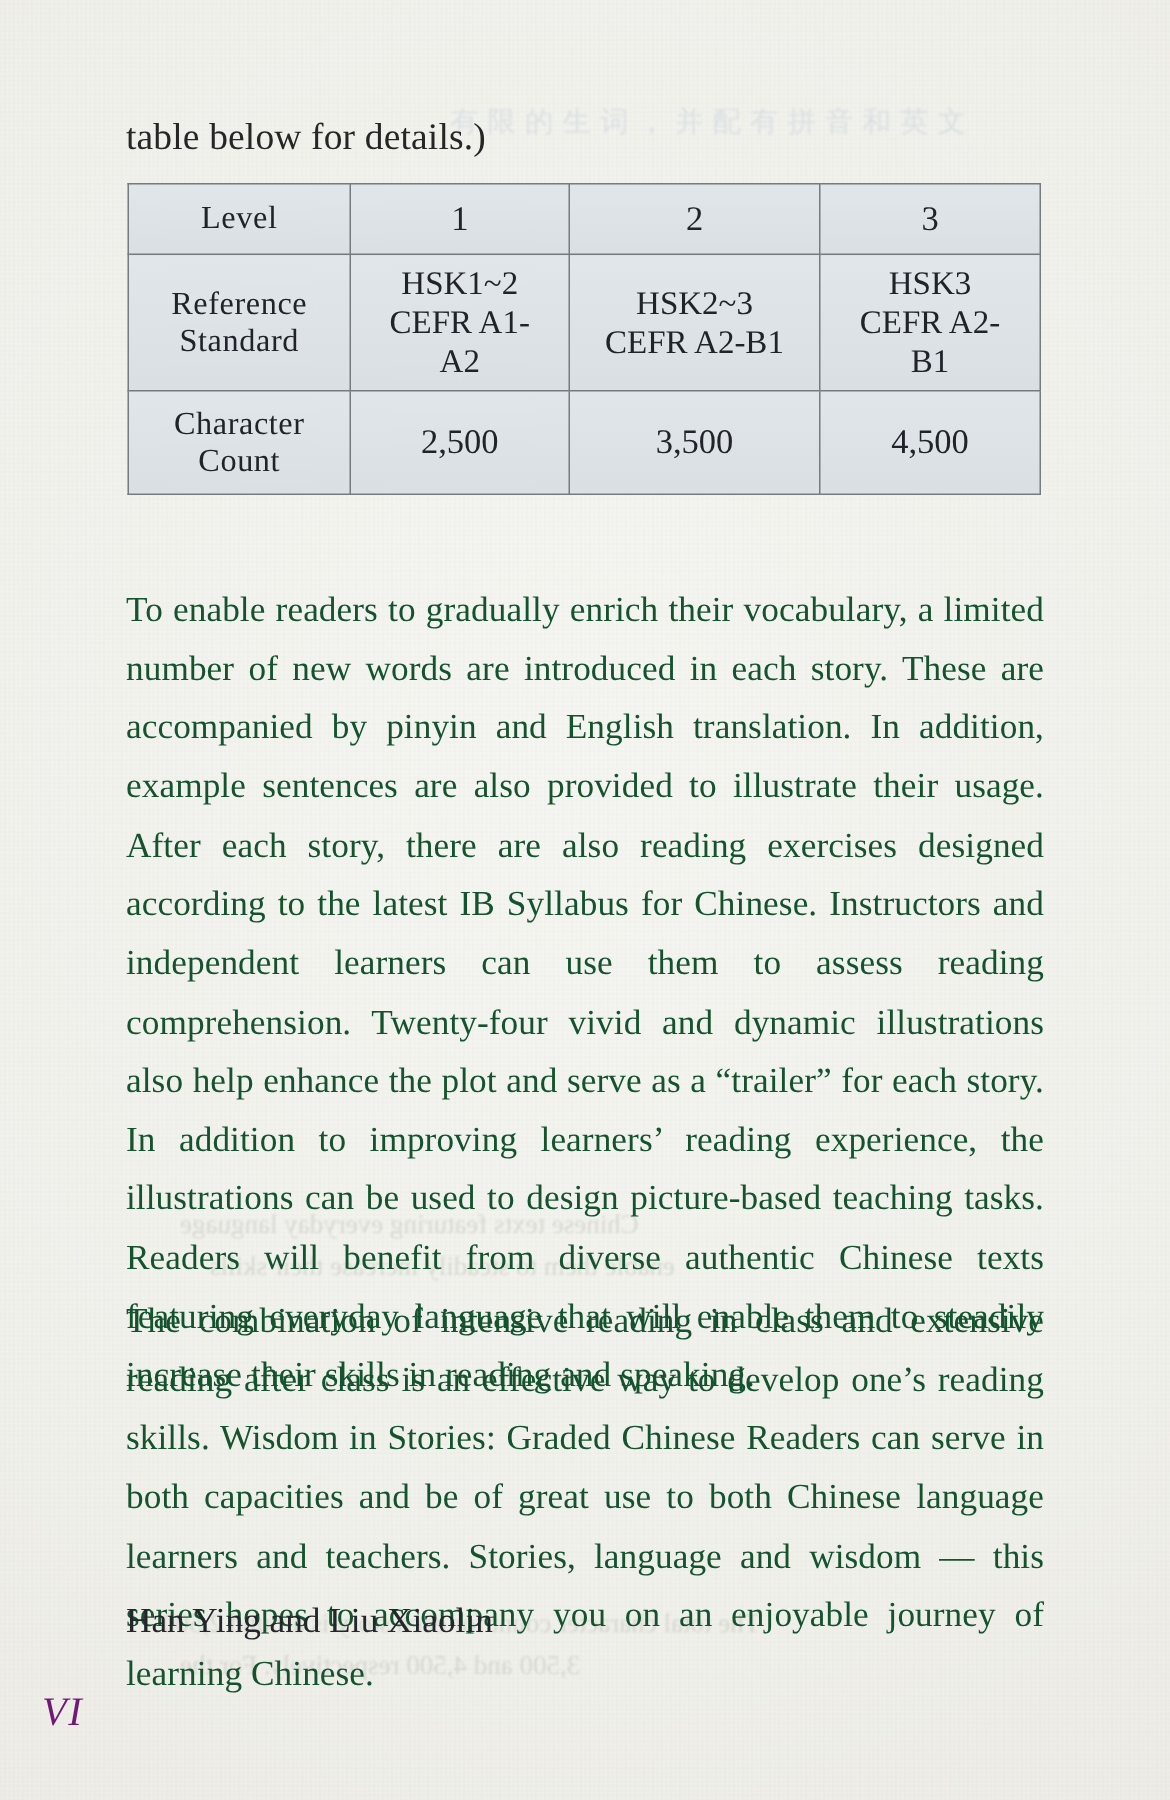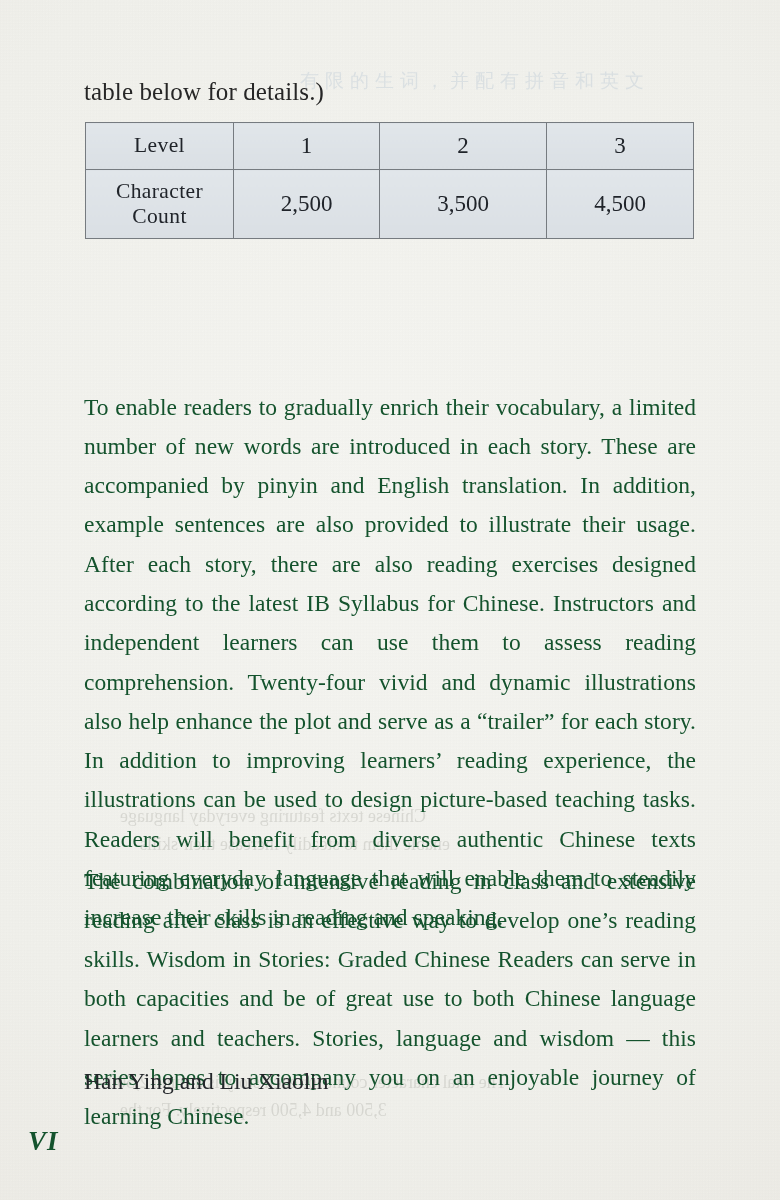--- a/index.html
+++ b/index.html
@@ -124,22 +124,22 @@
     color: #23262a;
   }
 
   
   .folio {
     position: absolute;
     left: 28px;
     top: 1126px;
     font-size: 27px;
     font-style: italic;
-    font-weight: bold;
-    color: #14532d;
+    font-weight: normal;
+    color: #701a75;
     letter-spacing: 1px;
     text-shadow: 0 0 1px rgba(255,255,255,.7);
   }
 </style>
 </head>
 <body>
 
 <div id="paper"></div>
 
 <div class="bleed cjk" style="left:300px; top:68px;">有限的生词，并配有拼音和英文</div>
@@ -160,20 +160,38 @@
         <col class="c3">
     </colgroup>
     <tbody>
       <tr class="r-level">
         <td class="label">Level</td>
         <td class="num">1</td>
         <td class="num">2</td>
         <td class="num">3</td>
       </tr>
 
+      <tr class="r-ref">
+        <td class="label">
+          <div>Reference</div>
+          <div>Standard</div>
+        </td>
+        <td>
+          <div>HSK1~2</div>
+          <div>CEFR A1-A2</div>
+        </td>
+        <td>
+          <div>HSK2~3</div>
+          <div>CEFR A2-B1</div>
+        </td>
+        <td>
+          <div>HSK3</div>
+          <div>CEFR A2-B1</div>
+        </td>
+      </tr>
 
 
       <tr class="r-char">
         <td class="label">
           <div>Character</div>
           <div>Count</div>
         </td>
         <td class="num">2,500</td>
         <td class="num">3,500</td>
         <td class="num">4,500</td>

